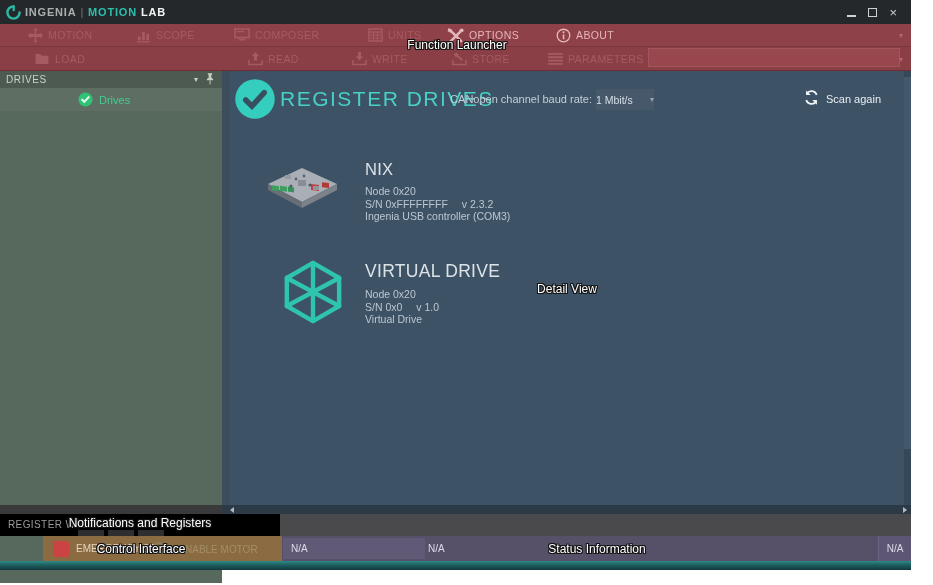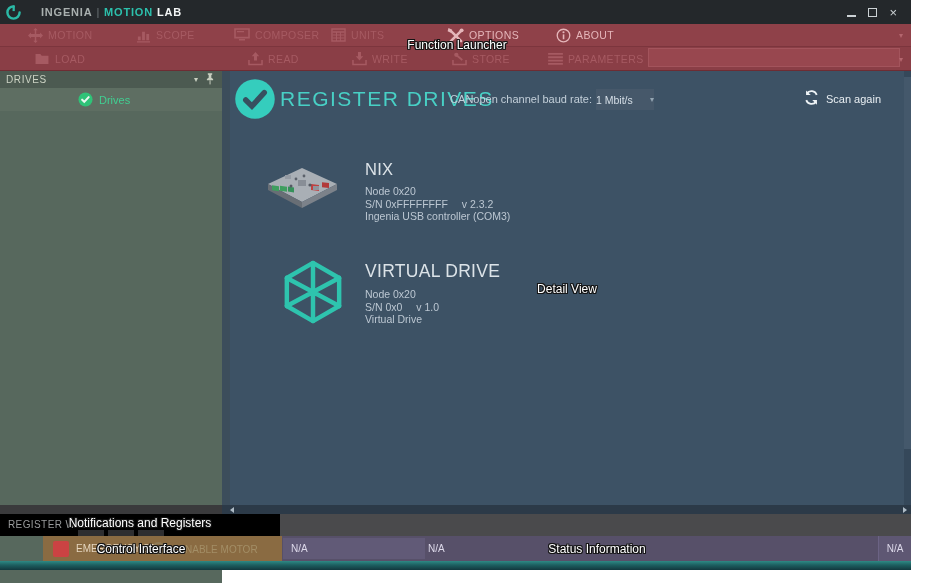--- a/index.html
+++ b/index.html
@@ -4,21 +4,21 @@
 <style>
   * { margin:0; padding:0; box-sizing:border-box; }
   html,body { background:#fff; }
   body { font-family:"Liberation Sans","DejaVu Sans",sans-serif; }
   #stage { position:relative; width:933px; height:585px; background:#ffffff; overflow:hidden; }
   .abs { position:absolute; }
 
   
   #titlebar { left:0; top:0; width:911px; height:24px; background:#24282b; display:flex; align-items:center; }
   #app-logo { margin-left:6px; width:15px; height:15px; }
-  #title-text { margin-left:20px; font-size:11px; font-weight:bold; letter-spacing:.8px; color:#a9b0af; }
+  #title-text { margin-left:4px; font-size:11px; font-weight:bold; letter-spacing:.8px; color:#a9b0af; }
   #title-text .sep { color:#6d7576; margin:0 4px; font-weight:normal; }
   #title-text .product { color:#2cc0ac; }
   #title-text .suffix { color:#f2f5f5; margin-left:4px; }
   #win-controls { position:absolute; right:14px; top:0; height:24px; display:flex; align-items:center; gap:12px; }
   .win-btn { color:#ccd2d5; font-size:13px; line-height:1; cursor:default; }
   #min-btn { width:9px; height:2px; background:#ccd2d5; margin-top:7px; }
   #max-btn { width:9px; height:9px; border:1.5px solid #ccd2d5; }
 
   
   #toolbar { left:0; top:24px; width:911px; height:47px; background:#8f4149; border-bottom:1px solid #6e2c33; }
@@ -132,21 +132,21 @@
     </div>
     <div class="tb-item disabled" style="left:234px; top:1px;">
       <span>
           <svg width="16" height="14" viewBox="0 0 16 14">
             <path fill="none" stroke="currentColor" stroke-width="1.6" d="M1 1h14v8.6H1z"></path>
             <path fill="currentColor" d="M3 3h7v1.2H3zM5 11h6v1.6H5z"></path>
           </svg>
         </span>
       <span>COMPOSER</span>
     </div>
-    <div class="tb-item disabled" style="left:331px; top:1px;">
+    <div class="tb-item disabled" style="left:368px; top:1px;">
       <span>
           <svg width="15" height="14" viewBox="0 0 16 15">
             <path fill="none" stroke="currentColor" stroke-width="1.5" d="M1 1h14v13H1z"></path>
             <path fill="currentColor" d="M1.5 3.4h13v1.6h-13zM1.5 7h13v1h-13zM1.5 10.3h13v1h-13zM5.3 4.5h1.1v9.5H5.3zM9.5 4.5h1.1v9.5H9.5z"></path>
           </svg>
         </span>
       <span>UNITS</span>
     </div>
     <div class="tb-item enabled" style="left:447px; top:1px;">
       <span>

